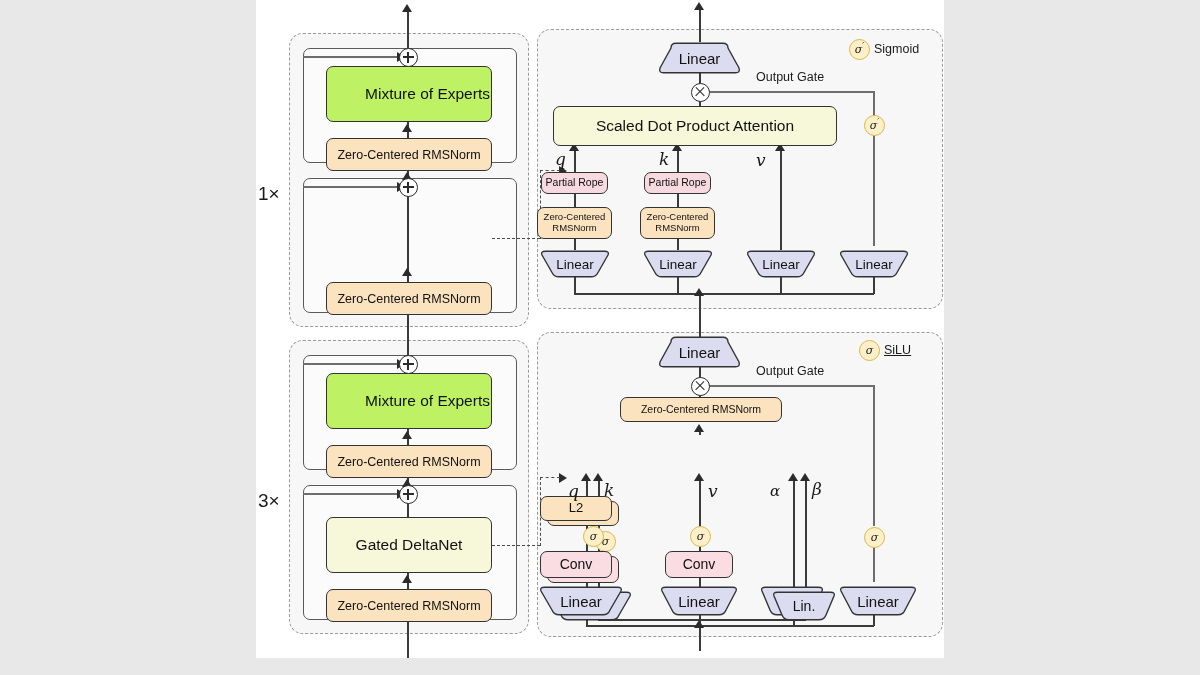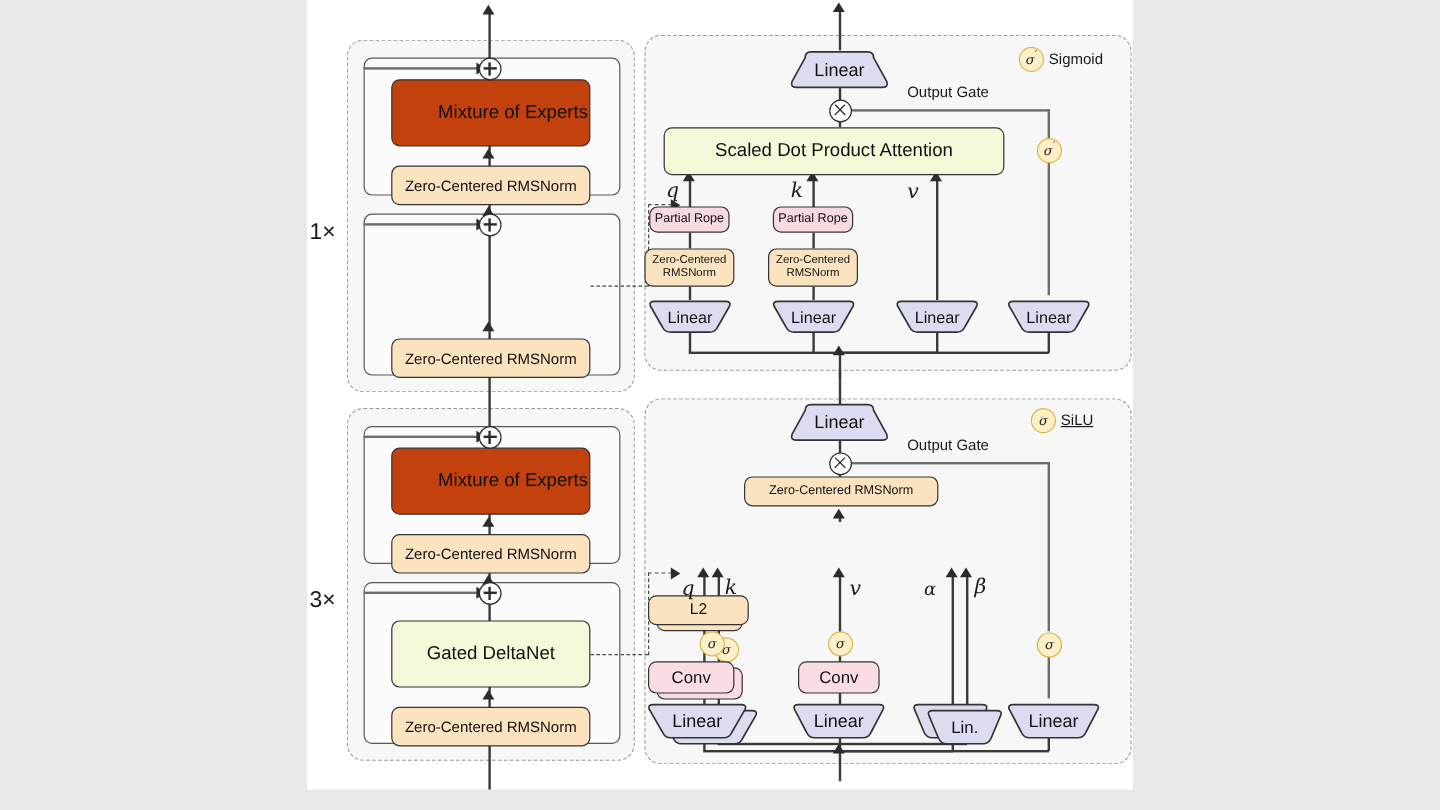--- a/index.html
+++ b/index.html
@@ -34,21 +34,21 @@
     position:absolute;
     border:1.4px solid #333;
     border-radius:7px;
     display:flex;align-items:center;justify-content:center;
     text-align:center;
     color:#111;
     box-sizing:border-box;
     line-height:1.12;
     z-index:6;
   }
-  .moe{background:#c2410c;font-size:15.5px;padding-left:37px;}
+  .moe{background:#bef264;font-size:15.5px;padding-left:37px;}
   .norm{background:#fbe3bf;}
   .attn{background:#f7f7d9;font-size:15.5px;}
   .rope{background:#f7d9e0;}
   .conv{background:#f9dde2;}
   .l2{background:#fbe3bf;}
 
   
   .trap{
     position:absolute;z-index:6;
   }
@@ -304,21 +304,21 @@
 
 
   <div class="ln lnv" style="left:330px;top:479px;height:128px;"></div>
   <div class="arrow-up" style="left:325.3px;top:473px;"></div>
   <div class="ln lnv" style="left:342px;top:479px;height:128px;"></div>
   <div class="arrow-up" style="left:337.3px;top:473px;"></div>
   <div class="txt mathlbl" style="left:312px;top:481px;">q</div>
   <div class="txt mathlbl" style="left:348px;top:480px;">k</div>
 
   <div class="node l2" style="left:291px;top:501px;width:72px;height:25px;z-index:5;"></div>
-  <div class="node l2" style="left:284px;top:496px;width:84px;height:25px;font-size:13px;z-index:6;">L2</div>
+  <div class="node l2" style="left:284px;top:496px;width:72px;height:25px;font-size:13px;z-index:6;">L2</div>
 
   <div class="sig" style="left:339px;top:531px;z-index:5;">
       <span>σ</span>
     </div>
   <div class="sig" style="left:327px;top:526px;z-index:6;">
       <span>σ</span>
     </div>
 
   <div class="node conv" style="left:291px;top:556px;width:72px;height:27px;z-index:5;"></div>
   <div class="node conv" style="left:284px;top:551px;width:72px;height:27px;font-size:14px;z-index:6;">Conv</div>

